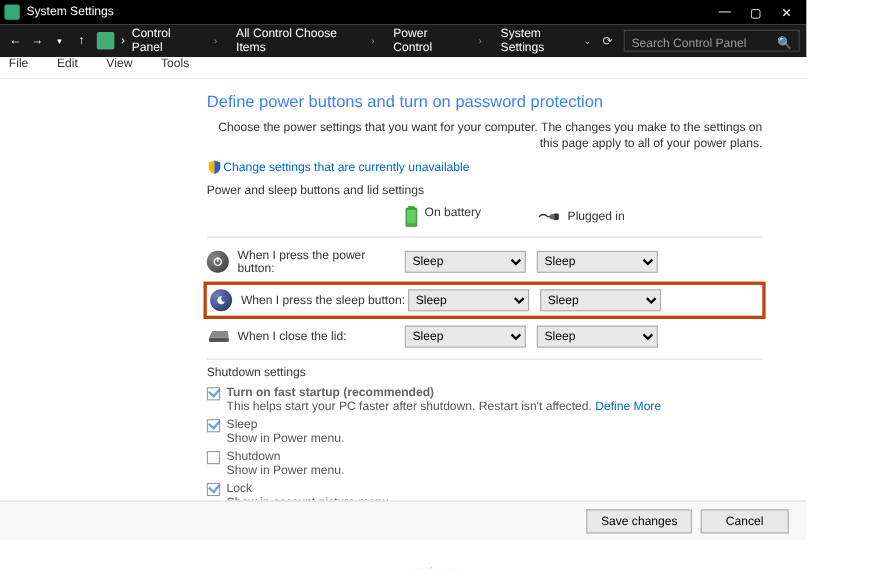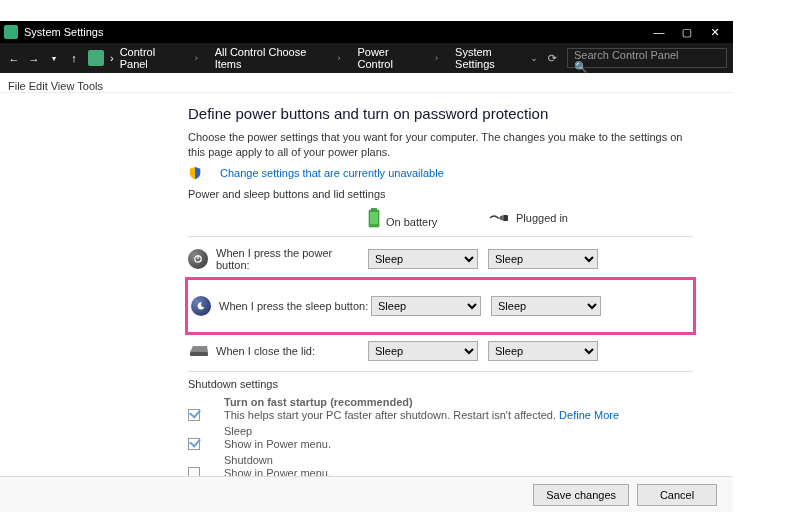--- a/index.html
+++ b/index.html
@@ -1,54 +1,54 @@
 <!DOCTYPE html>
 <html><head>
 <meta charset="utf-8">
 <style>
   * { box-sizing: border-box; margin: 0; padding: 0; font-family: "Segoe UI", Tahoma, sans-serif; }
   html, body { width: 800px; height: 517px; overflow: hidden; background: #fff; }
-  .window { width: 733px; height: 491px; background: #fff; position: relative; margin-top: 21px; }
+  .window { width: 733px; height: 491px; background: #fff; position: relative; }
   .titlebar { height: 22px; background: #000; color: #fff; display: flex; align-items: center; padding: 0 4px; font-size: 11px; }
   .titlebar .app-icon { width: 14px; height: 14px; background: #3a7; border-radius: 2px; margin-right: 6px; }
   .titlebar .title { flex: 1; }
   .titlebar .winbtns { display: flex; gap: 0; }
   .titlebar .winbtn { width: 28px; height: 22px; display: flex; align-items: center; justify-content: center; color: #fff; }
   .addrbar { height: 30px; background: #1a1a1a; color: #fff; display: flex; align-items: center; padding: 0 6px; font-size: 11px; gap: 6px; }
   .navarrow { display:flex; gap:4px; }
   .navarrow span { width:16px; height:16px; display:flex; align-items:center; justify-content:center; color:#fff; }
   .crumb-icon { width:16px; height:16px; background:#4a7; border-radius:2px; }
   .breadcrumb { display:flex; align-items:center; gap:17px; flex:1; }
   .breadcrumb .sep { color:#999; font-size:9px; }
   .breadcrumb .seg { color:#fff; }
   .addrbar .rtctrls { display:flex; align-items:center; gap:10px; }
-  .search { height:20px; width:160px; background:#1a1a1a; border:1px solid #444; color:#999; font-size:11px; display:flex; align-items:flex-start; padding:0 6px; justify-content:space-between;flex-direction:column; }
-  .menubar { height:20px; background:#fff; display:flex; align-items:flex-end; gap:3px; padding:0 8px; font-size:11px; color:#333; border-bottom:1px solid #eee; }
+  .search { height:20px; width:160px; background:#1a1a1a; border:1px solid #444; color:#999; font-size:11px; display:flex; align-items:flex-end; padding:0 6px; justify-content:space-between; }
+  .menubar { height:20px; background:#fff; display:flex; align-items:flex-start; gap:26px; padding:0 8px; font-size:11px; color:#333; border-bottom:1px solid #eee; }
   .content { position:absolute; top:72px; left:0; right:0; bottom:36px; padding:12px 40px 0 188px; font-size:11px; color:#333; overflow:hidden; }
-  h1.define { color:#0f172a; font-weight:400; font-size:15px; margin-bottom:8px; }
-  .desc { color:#333; margin-bottom:6px; line-height:1.35; }
-  .shield-line { display:flex; align-items:center; gap:18px; margin-bottom:8px;text-align:right; }
+  h1.define { color:#3b82f6; font-weight:400; font-size:15px; margin-bottom:8px; }
+  .desc { color:#333; margin-bottom:6px; line-height:1.35;text-align:right; }
+  .shield-line { display:flex; align-items:center; gap:1px; margin-bottom:8px;text-align:right; }
   .shield { width:14px; height:14px; }
   .link { color:#0066cc; cursor:pointer; }
   .section-title { margin:4px 0 6px 0; }
   .hdr-row { display:flex; align-items:center; padding:2px 0 8px 0; border-bottom:1px solid #ddd; margin-bottom:6px;}
   .hdr-row .label-col { width:180px; }
-  .hdr-row .col { width:120px; display:flex; align-items:flex-end; gap:6px; }
+  .hdr-row .col { width:120px; display:flex; align-items:flex-start; gap:6px; }
   .bat-icon { width:12px; height:20px; }
   .plug-icon { width:22px; height:12px; }
   .opt-row { display:flex; align-items:center; padding:4px 0; }
-  .opt-row.highlight { border:3px solid #ec4899; padding:16px 3px; margin:2px -3px; }
+  .opt-row.highlight { border:3px solid #c2410c; padding:4px 3px; margin:2px -3px; }
   .opt-row .ic-col { width:28px; display:flex; justify-content:flex-start; }
   .opt-row .label-col { width:152px; }
   .opt-row .sel { width:110px; margin-right:10px; }
   .rnd-icon { width:20px; height:20px; border-radius:50%; display:flex; align-items:center; justify-content:center; }
   select { width:110px; height:20px; font-size:11px; background:#e8e8e8; border:1px solid #aaa; padding:0 2px; }
   .lid-icon { width:22px; height:14px; }
   .divider { border-top:1px solid #ddd; margin:6px 0; }
-  .shutdown .item { display:flex; align-items:flex-end; gap:24px; margin:4px 0; }
+  .shutdown .item { display:flex; align-items:flex-start; gap:6px; margin:4px 0; }
   .shutdown .chk { width:12px; height:12px; border:1px solid #999; margin-top:1px; position:relative; }
   .shutdown .chk.on::after { content:""; position:absolute; left:1px; top:-1px; width:8px; height:5px; border-left:2px solid #6aa0d8; border-bottom:2px solid #6aa0d8; transform:rotate(-50deg); }
   .shutdown .txt .t { color:#555; }
   .shutdown .txt .sub { color:#555; margin-top:1px; }
   .shutdown b.dim { color:#666; font-weight:600; }
   .footer { position:absolute; bottom:0; right:0; left:0; height:36px; border-top:1px solid #ddd; display:flex; align-items:center; justify-content:flex-end; padding:0 16px; gap:8px; background:#f8f8f8;}
   .btn { height:22px; min-width:80px; border:1px solid #aaa; background:#e8e8e8; font-size:11px; padding:0 12px; }
   .watermark { text-align:center; font-size:9px; color:#bbb; padding:6px 10px 0 0;margin-top:17px; }
 </style>
 </head>

